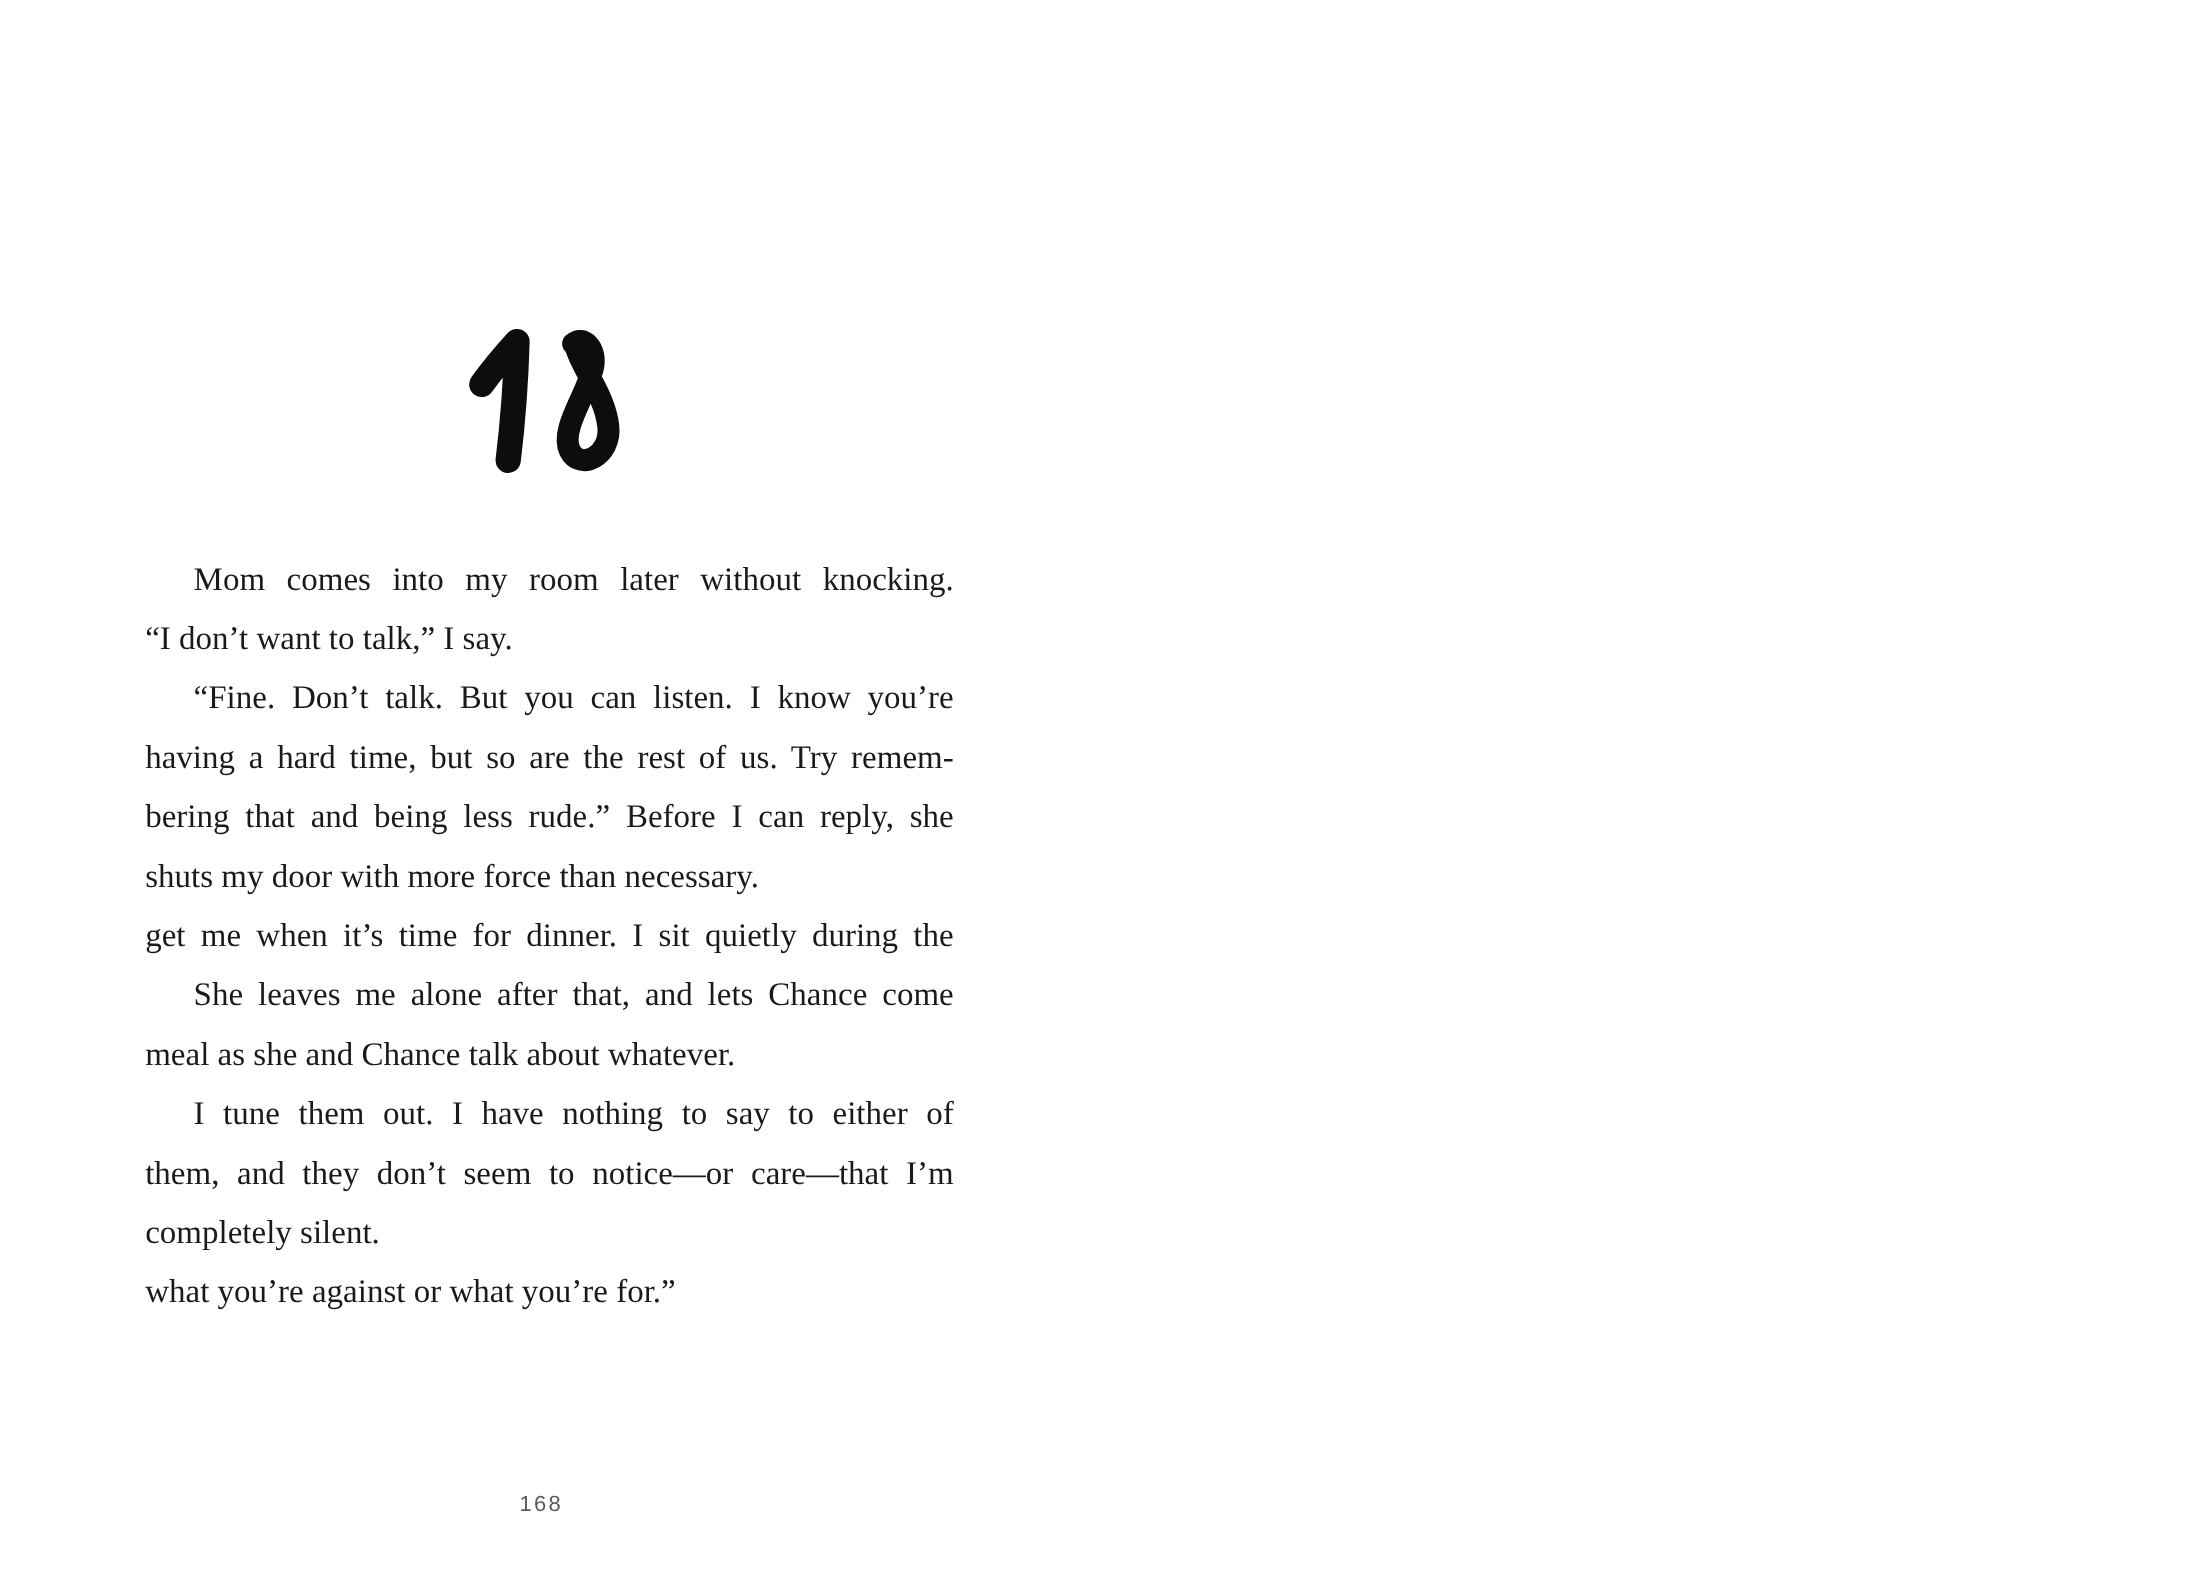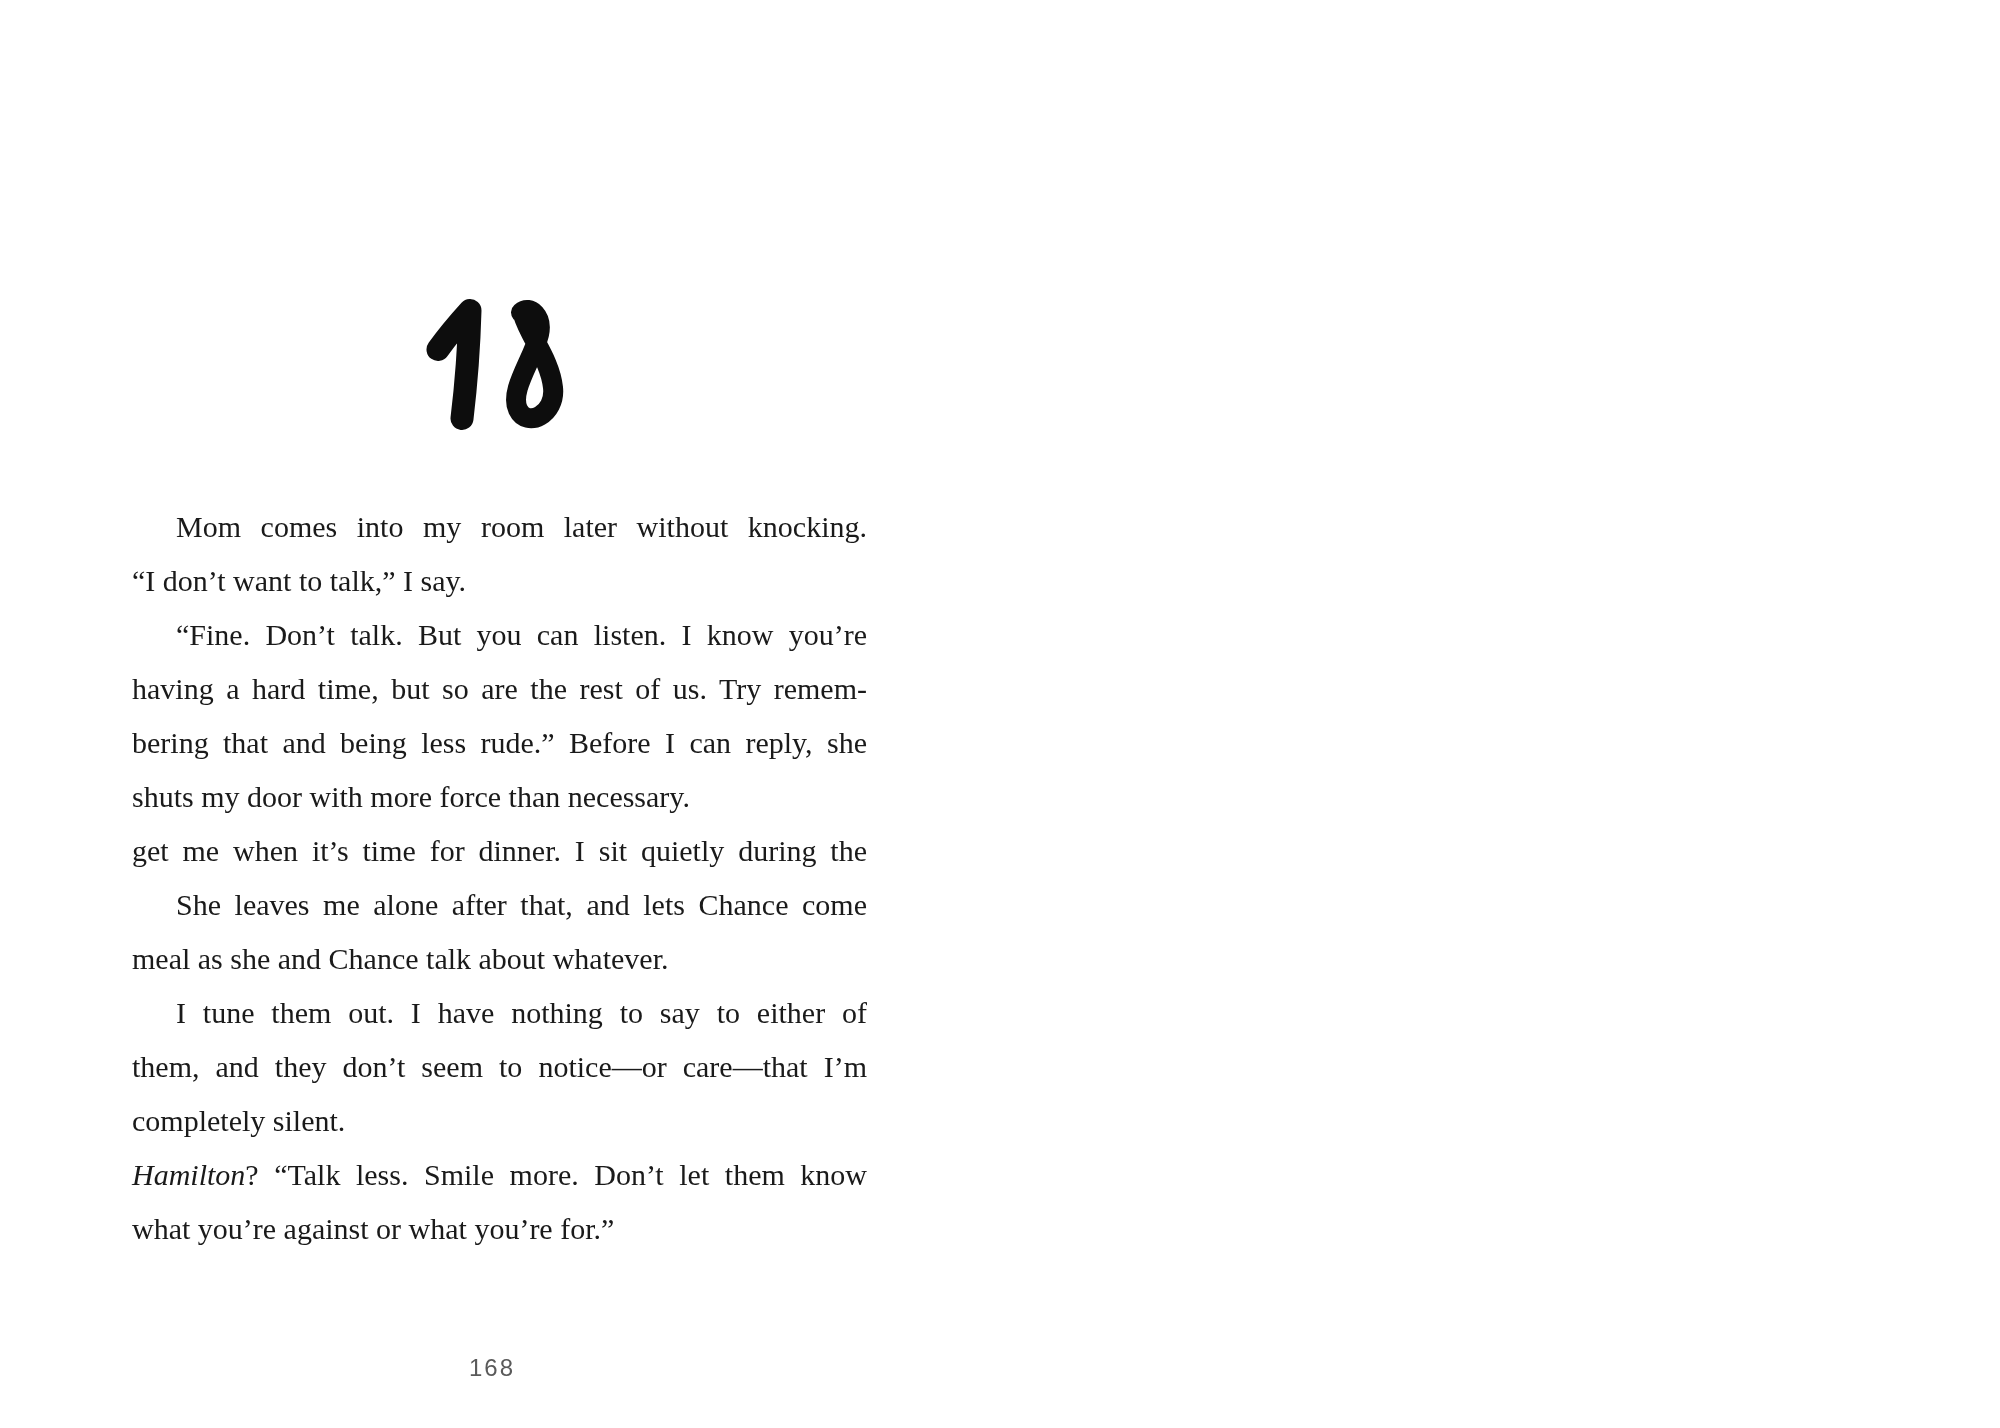--- a/index.html
+++ b/index.html
@@ -51,21 +51,21 @@
   .bline.indent { text-indent: 44px; }
   .bline .i { font-style: italic; }
 
   .page-number {
     position: absolute;
     top: 1350px;
     width: 160px;
     text-align: center;
     font-family: "Liberation Sans", "DejaVu Sans", sans-serif;
     font-weight: 300;
-    font-size: 24px;
+    font-size: 20px;
     line-height: 36px;
     letter-spacing: 2px;
     color: var(--folio);
   }
   .page-number.pn-left  { left: 412px; }
 </style>
 </head>
 <body>
 
 <div class="spread">
@@ -84,21 +84,20 @@
         <div class="bline indent"><span>“Fine. Don’t talk. But you can listen. I know you’re</span></div>
         <div class="bline"><span>having a hard time, but so are the rest of us. Try remem-</span></div>
         <div class="bline"><span>bering that and being less rude.” Before I can reply, she</span></div>
         <div class="bline last"><span>shuts my door with more force than necessary.</span></div>
         <div class="bline"><span>get me when it’s time for dinner. I sit quietly during the</span></div>
         <div class="bline indent"><span>She leaves me alone after that, and lets Chance come</span></div>
         <div class="bline last"><span>meal as she and Chance talk about whatever.</span></div>
         <div class="bline indent"><span>I tune them out. I have nothing to say to either of</span></div>
         <div class="bline"><span>them, and they don’t seem to notice—or care—that I’m</span></div>
         <div class="bline last"><span>completely silent.</span></div>
-        <div class="bline"><span class="i">Hamilton</span><span>? “Talk less. Smile more. Don’t let them know</span></div>
         <div class="bline last"><span>what you’re against or what you’re for.”</span></div>
       </div>
     <div class="page-number pn-left">168</div>
   </div>
 
   <div class="page right">
     
     
     
   </div>

